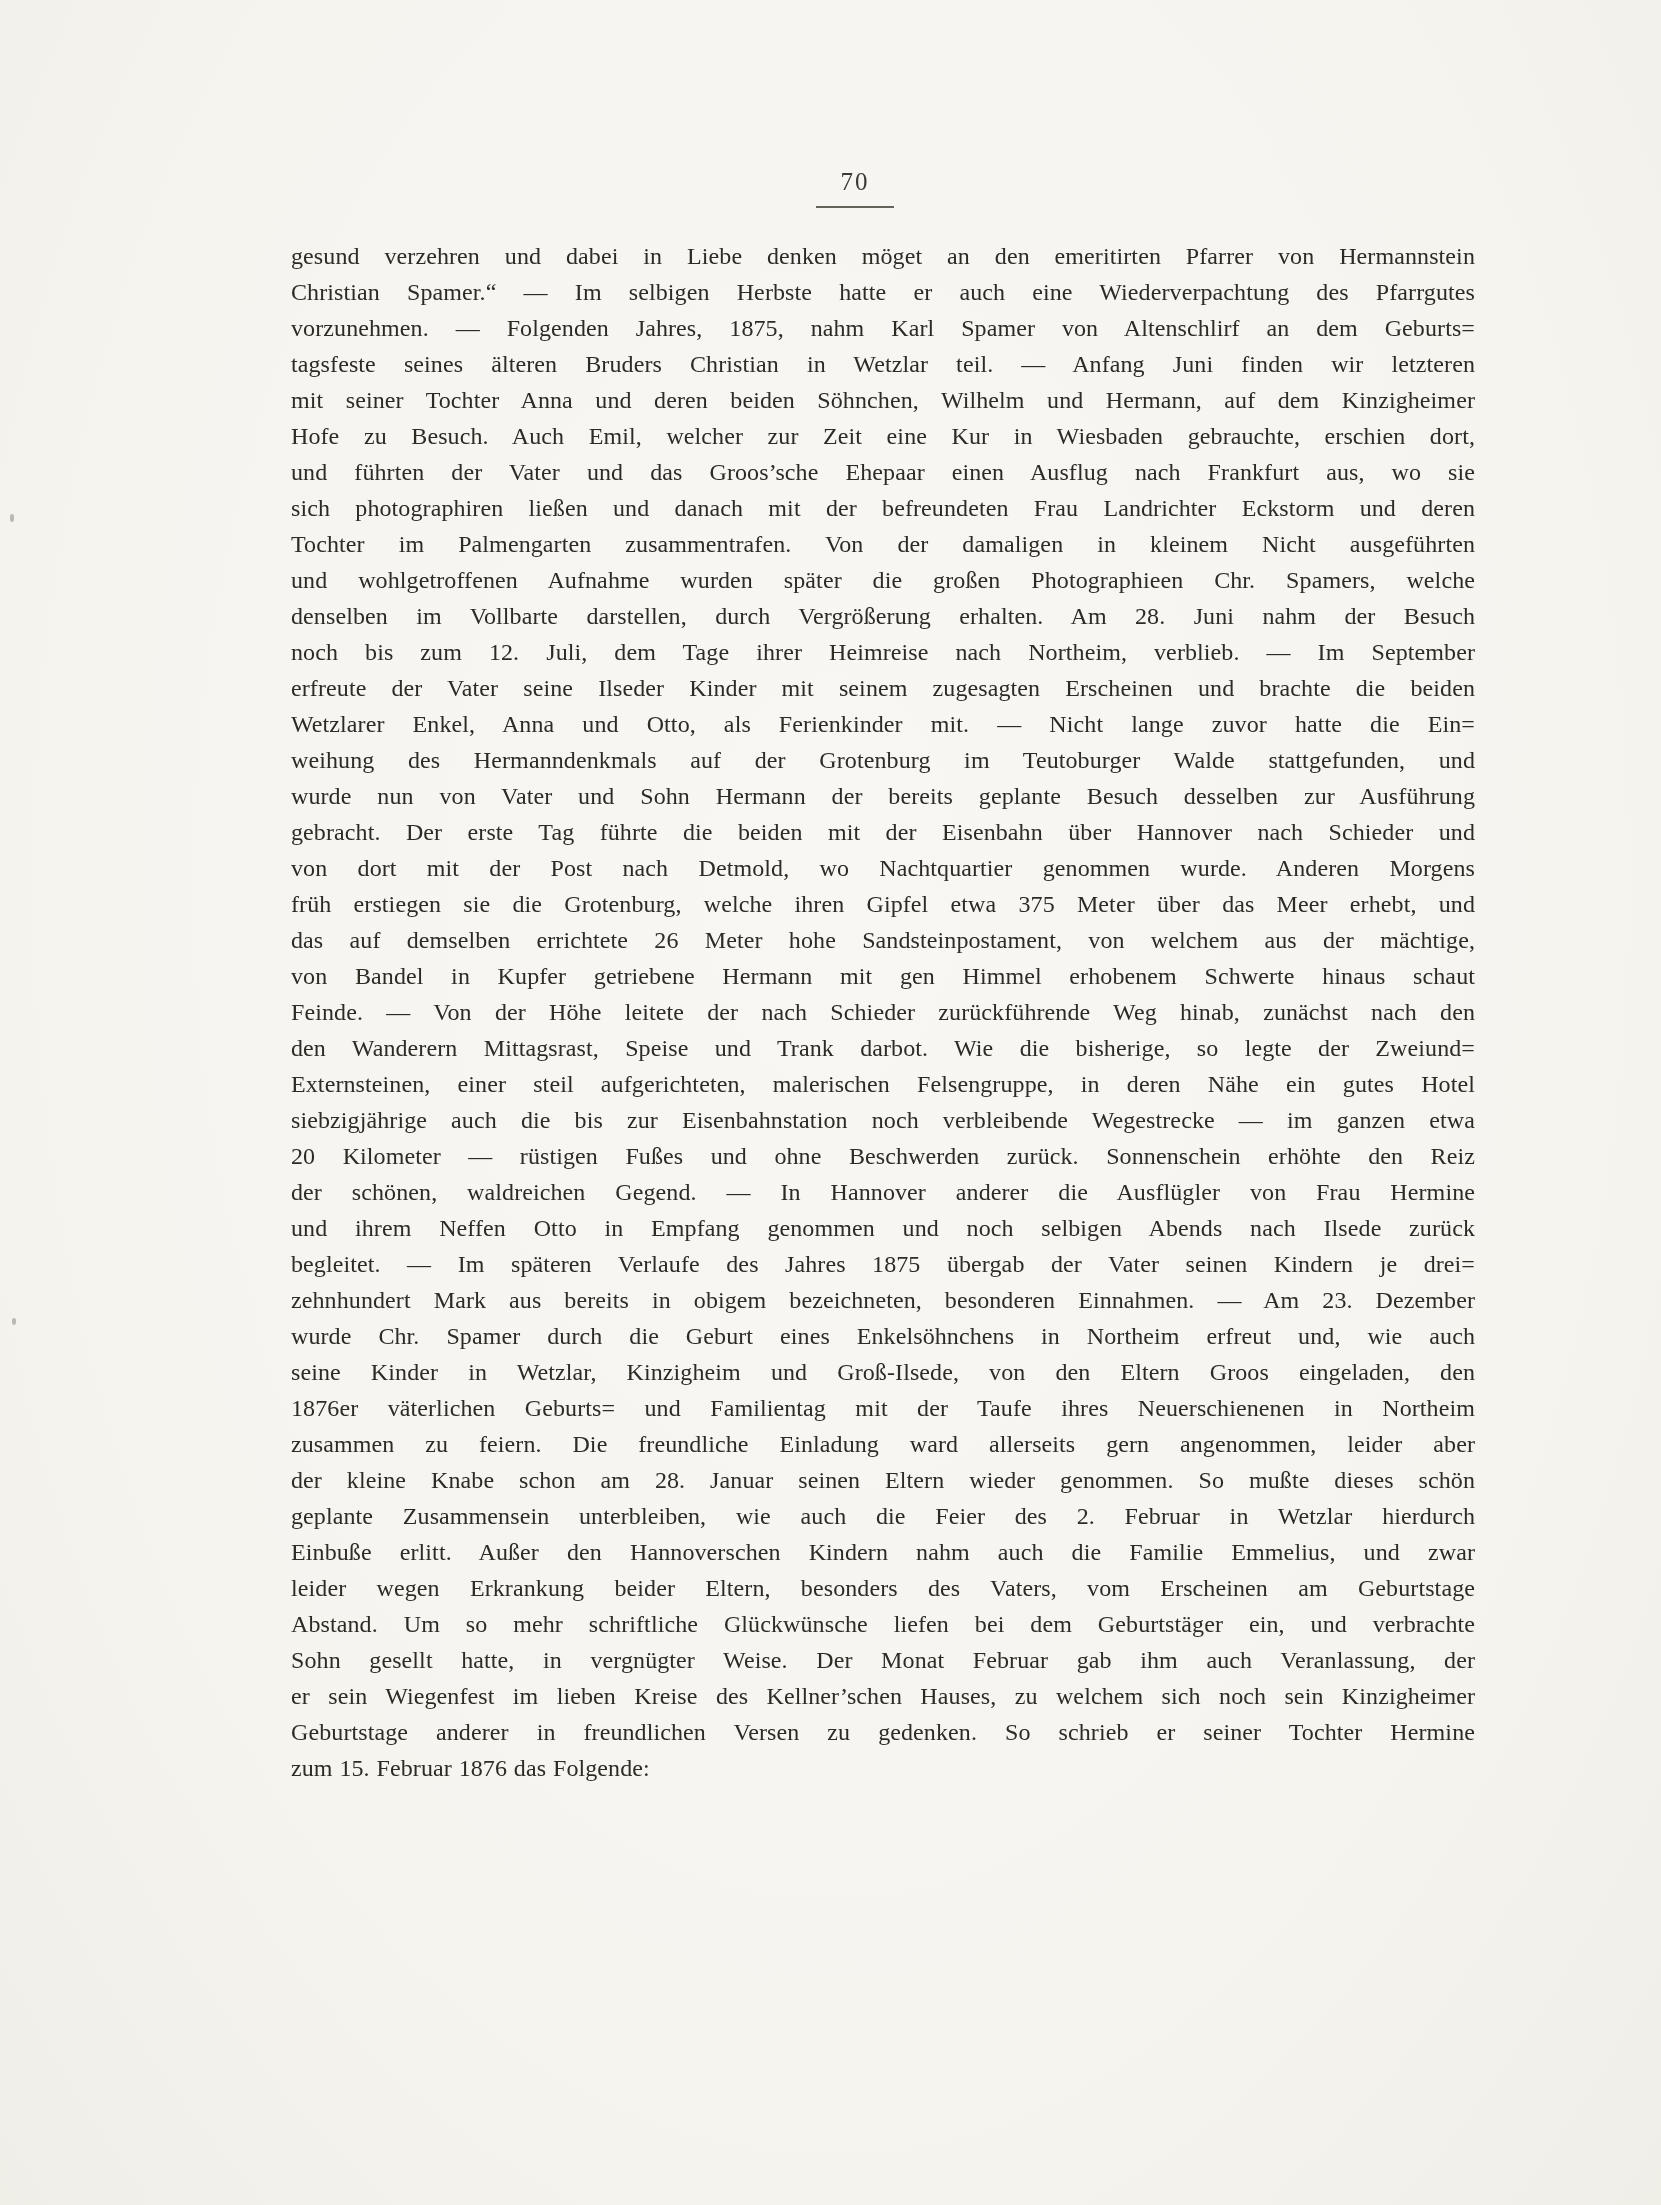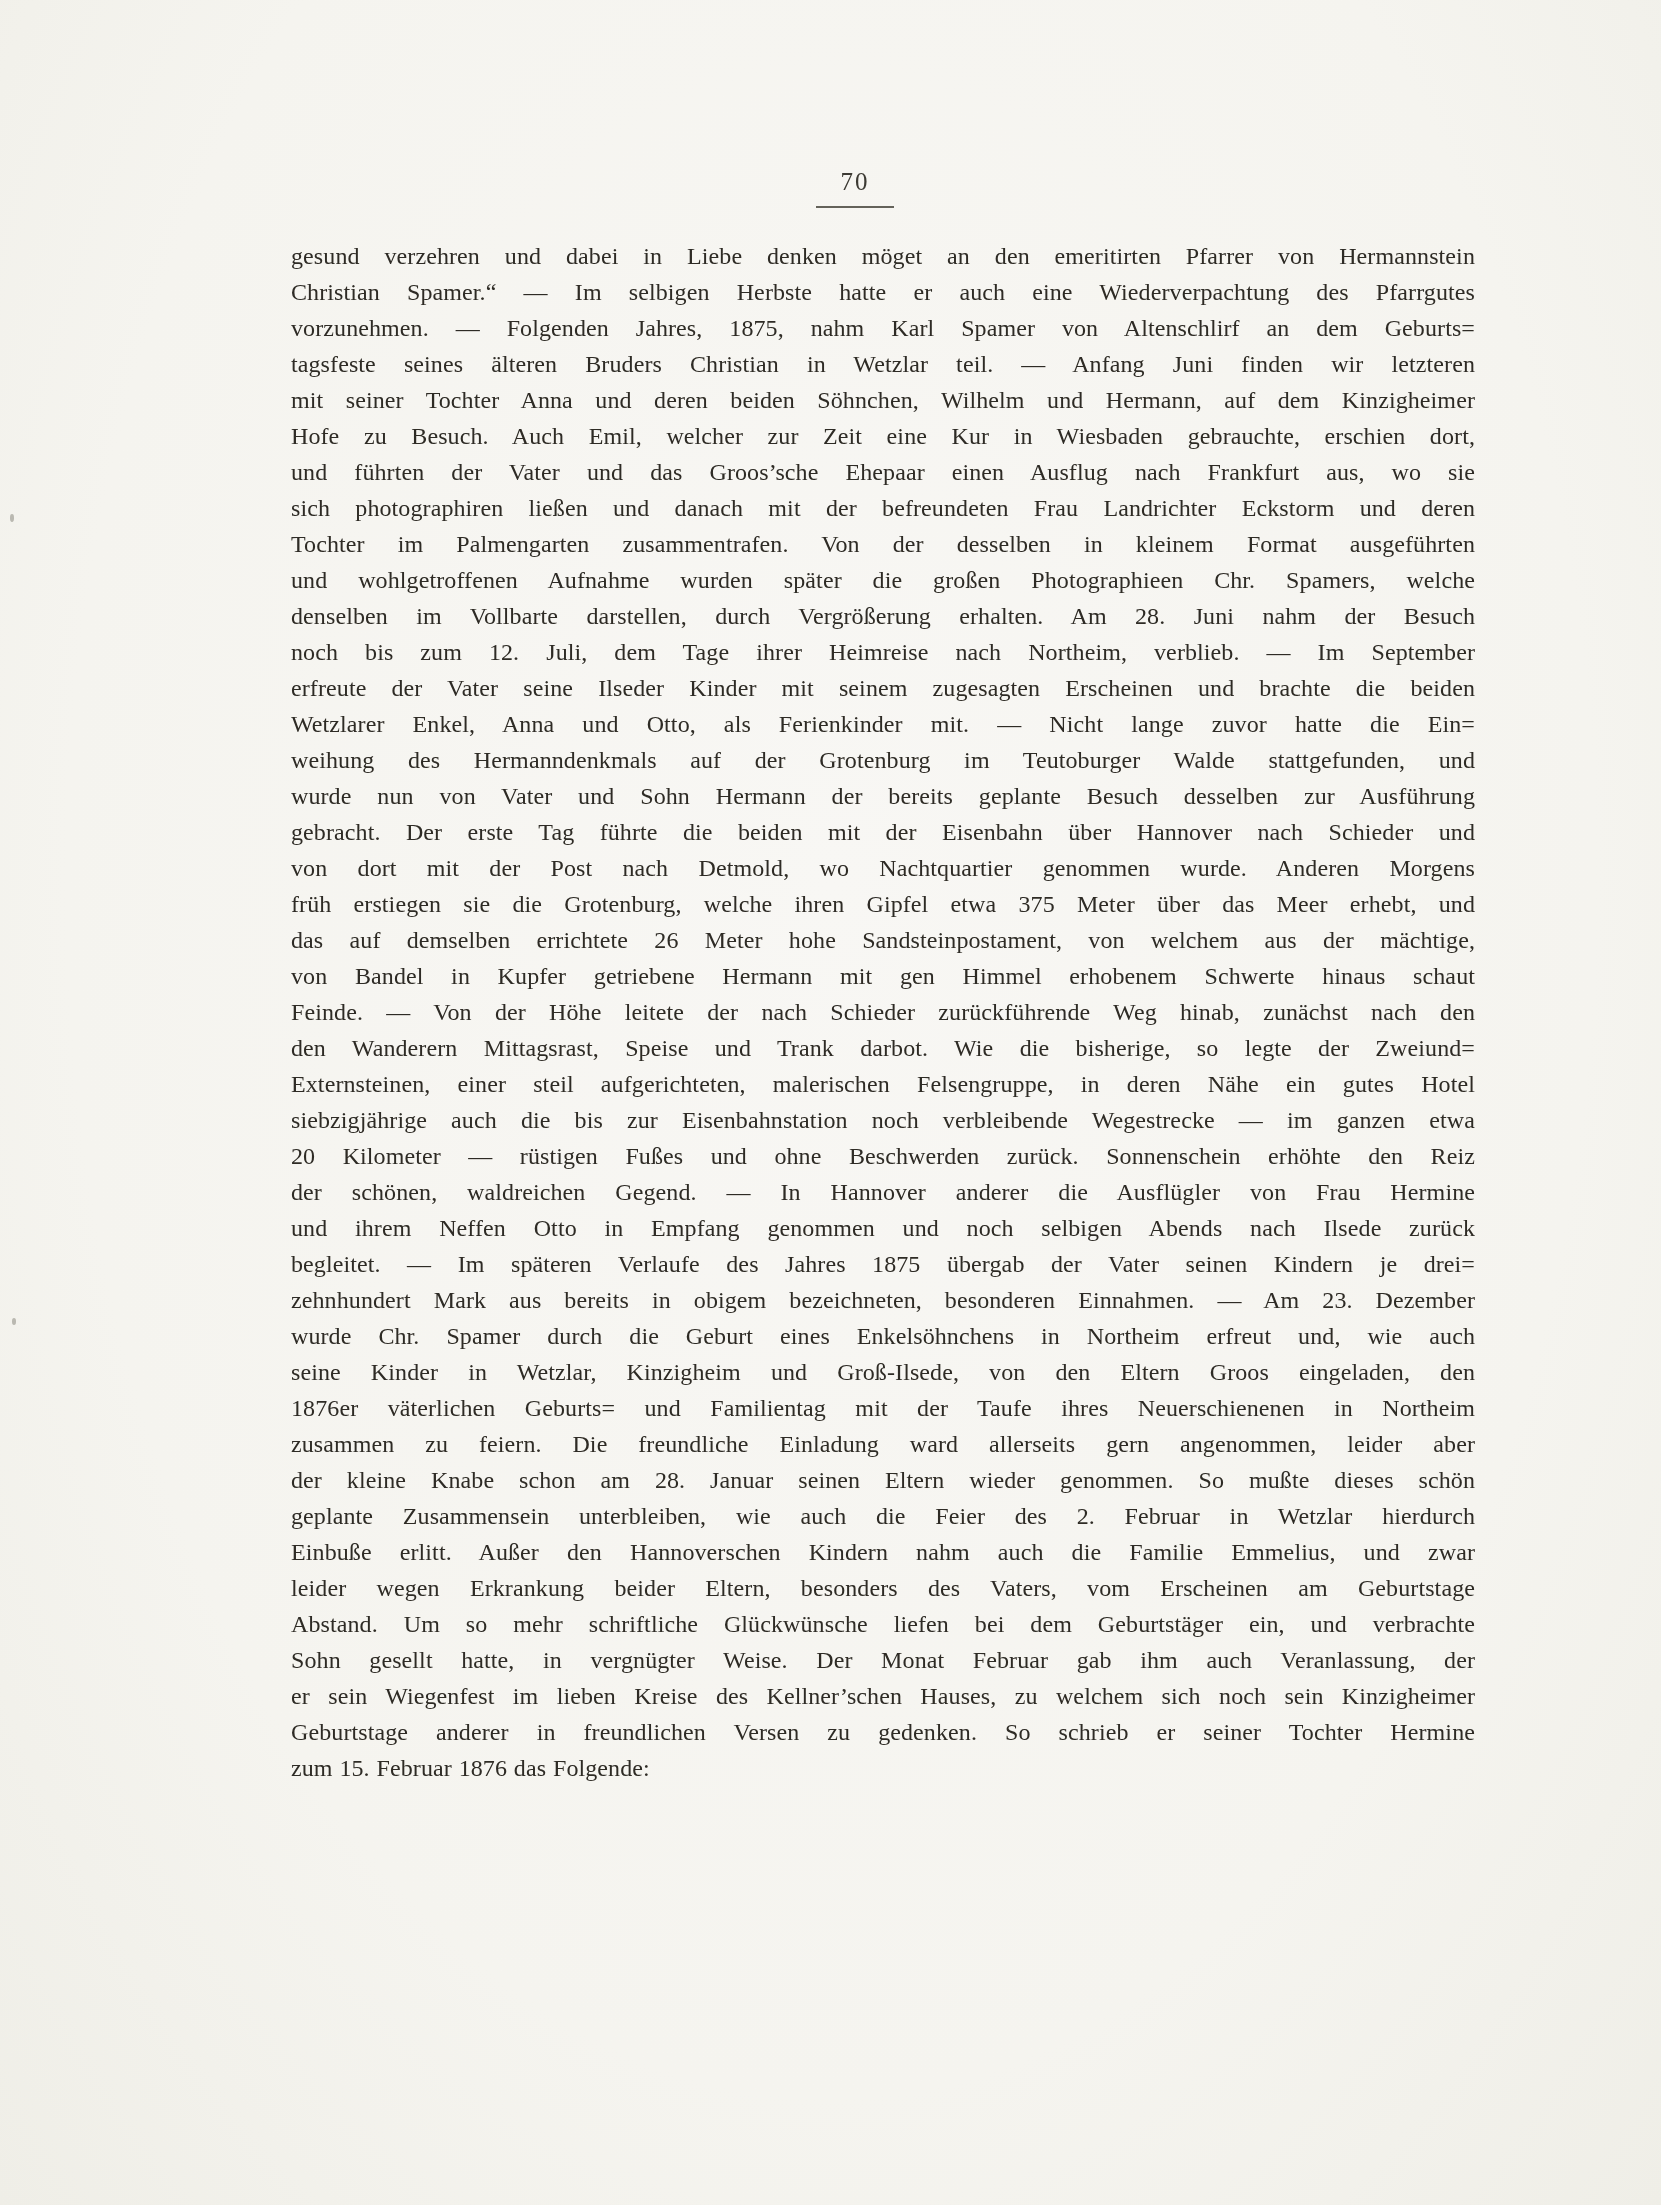--- a/index.html
+++ b/index.html
@@ -73,21 +73,21 @@
 
 <div class="text-block">
     <div class="tline">gesund verzehren und dabei in Liebe denken möget an den emeritirten Pfarrer von Hermannstein</div>
     <div class="tline">Christian Spamer.“ — Im selbigen Herbste hatte er auch eine Wiederverpachtung des Pfarrgutes</div>
     <div class="tline">vorzunehmen. — Folgenden Jahres, 1875, nahm Karl Spamer von Altenschlirf an dem Geburts=</div>
     <div class="tline">tagsfeste seines älteren Bruders Christian in Wetzlar teil. — Anfang Juni finden wir letzteren</div>
     <div class="tline">mit seiner Tochter Anna und deren beiden Söhnchen, Wilhelm und Hermann, auf dem Kinzigheimer</div>
     <div class="tline">Hofe zu Besuch. Auch Emil, welcher zur Zeit eine Kur in Wiesbaden gebrauchte, erschien dort,</div>
     <div class="tline">und führten der Vater und das Groos’sche Ehepaar einen Ausflug nach Frankfurt aus, wo sie</div>
     <div class="tline">sich photographiren ließen und danach mit der befreundeten Frau Landrichter Eckstorm und deren</div>
-    <div class="tline">Tochter im Palmengarten zusammentrafen. Von der desselben in kleinem Format ausgeführten</div>
+    <div class="tline">Tochter im Palmengarten zusammentrafen. Von der damaligen in kleinem Nicht ausgeführten</div>
     <div class="tline">und wohlgetroffenen Aufnahme wurden später die großen Photographieen Chr. Spamers, welche</div>
     <div class="tline">denselben im Vollbarte darstellen, durch Vergrößerung erhalten. Am 28. Juni nahm der Besuch</div>
     <div class="tline">noch bis zum 12. Juli, dem Tage ihrer Heimreise nach Northeim, verblieb. — Im September</div>
     <div class="tline">erfreute der Vater seine Ilseder Kinder mit seinem zugesagten Erscheinen und brachte die beiden</div>
     <div class="tline">Wetzlarer Enkel, Anna und Otto, als Ferienkinder mit. — Nicht lange zuvor hatte die Ein=</div>
     <div class="tline">weihung des Hermanndenkmals auf der Grotenburg im Teutoburger Walde stattgefunden, und</div>
     <div class="tline">wurde nun von Vater und Sohn Hermann der bereits geplante Besuch desselben zur Ausführung</div>
     <div class="tline">gebracht. Der erste Tag führte die beiden mit der Eisenbahn über Hannover nach Schieder und</div>
     <div class="tline">von dort mit der Post nach Detmold, wo Nachtquartier genommen wurde. Anderen Morgens</div>
     <div class="tline">früh erstiegen sie die Grotenburg, welche ihren Gipfel etwa 375 Meter über das Meer erhebt, und</div>

